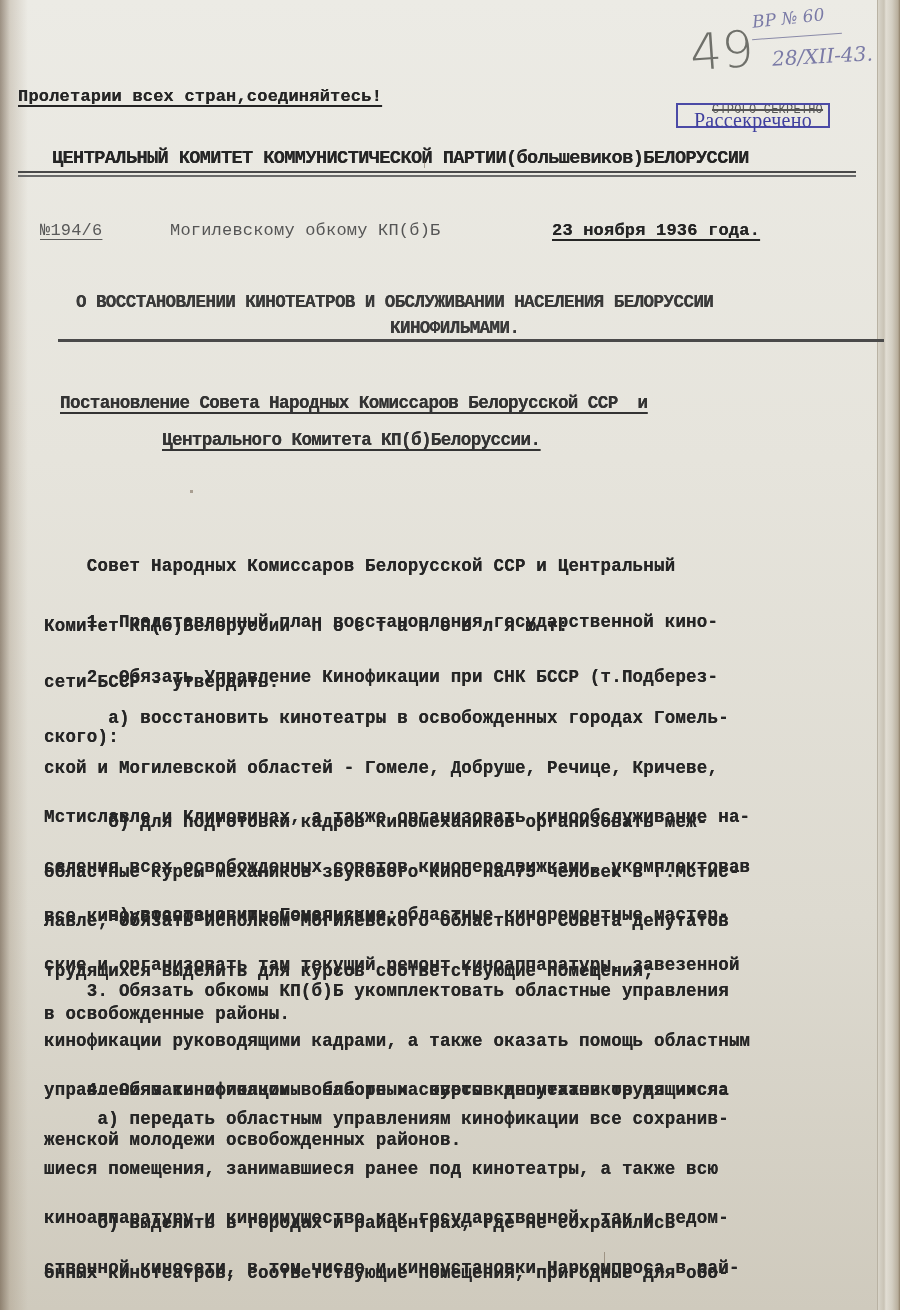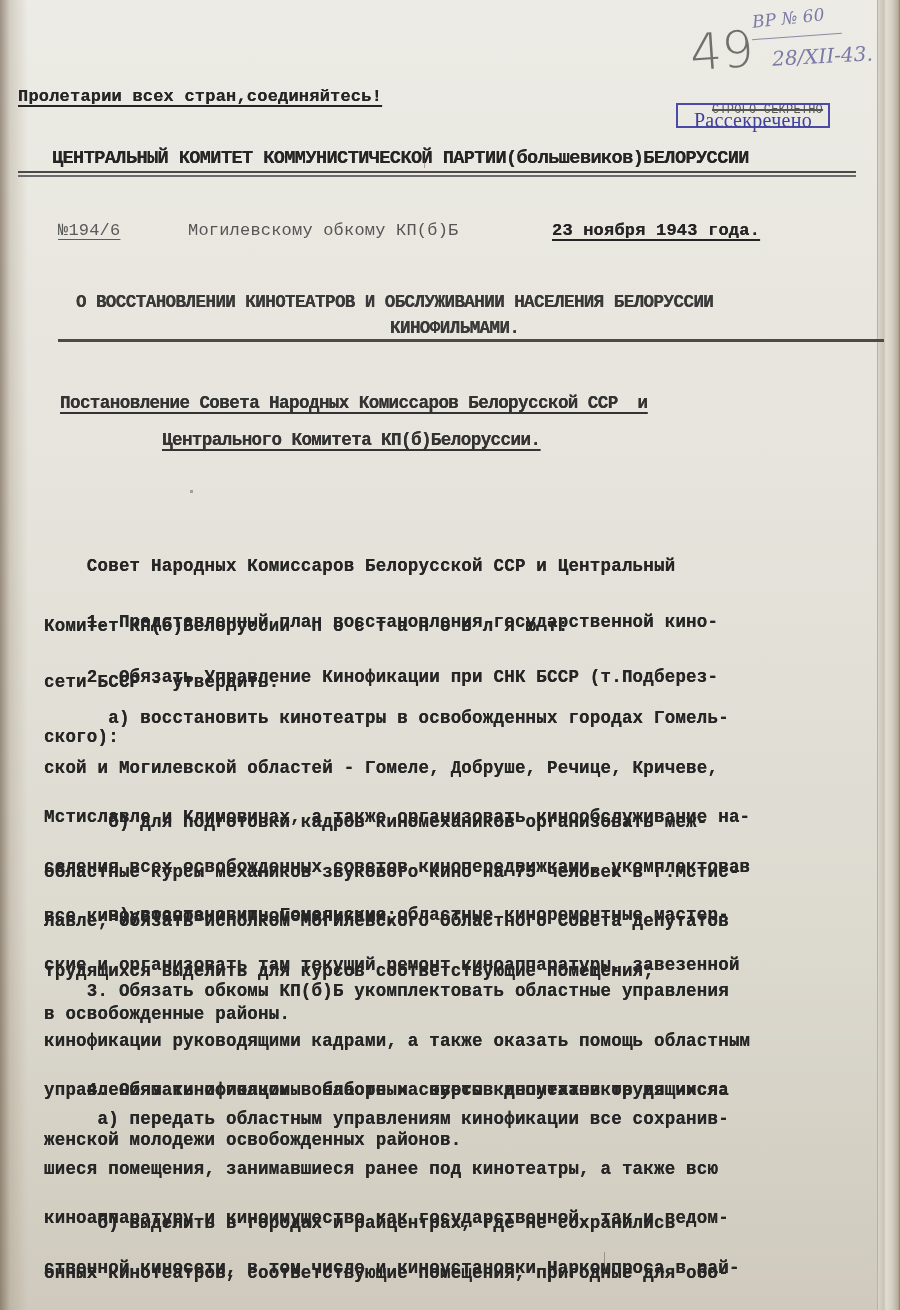--- a/index.html
+++ b/index.html
@@ -19,21 +19,21 @@
       border-left: 1px solid #b9b2a3;
     }
     .tw {
       font-family: "Liberation Mono", "DejaVu Sans Mono", monospace;
       color: #2e2e2e;
       position: absolute;
       white-space: pre;
       letter-spacing: 0.2px;
     }
     .bold { font-weight: bold; color: #252525; text-shadow: 0 0 0.6px #333; font-family: Liberation Mono, monospace; }
-    .light { color: #5a5a5a; font-weight: normal; margin-left: 18px; }
+    .light { color: #5a5a5a; font-weight: normal; }
     .ul { text-decoration: underline; text-decoration-thickness: 2px; text-underline-offset: 4px; }
     .dbl-rule {
       position: absolute; height: 0;
       border-top: 2px solid #4a4a4a; border-bottom: 2px solid #6a6a6a;
       padding-top: 2px;
     }
     .rule { position: absolute; height: 0; border-top: 2px solid #5a5a5a; }
     .para { font-size: 17.5px; line-height: 20px; }
     .hand {
       position: absolute;
@@ -65,21 +65,21 @@
 
   <div class="tw bold ul" style="left:18px; top:87px; font-size:17px;">Пролетарии всех стран,соединяйтесь!</div>
   <div class="tw strike" style="left:712px; top:88px; font-size:12px; color:#555;margin-top:15px;">СТРОГО СЕКРЕТНО</div>
   <div class="stamp">Рассекречено</div>
 
   <div class="tw bold" style="left:20px; top:148px; font-size:18.6px; letter-spacing:-0.6px;margin-left:32px;">ЦЕНТРАЛЬНЫЙ КОМИТЕТ КОММУНИСТИЧЕСКОЙ ПАРТИИ(большевиков)БЕЛОРУССИИ</div>
   <div class="dbl-rule" style="left:18px; top:171px; width:838px;"></div>
 
   <div class="tw light" style="left:40px; top:221px; font-size:17px; text-decoration:underline; text-underline-offset:4px;">№194/6</div>
   <div class="tw light" style="left:170px; top:221px; font-size:17px; color:#555;">Могилевскому обкому КП(б)Б</div>
-  <div class="tw bold ul" style="left:552px; top:221px; font-size:17px;">23 ноября 1943 года.</div>
+  <div class="tw bold ul" style="left:552px; top:221px; font-size:17px;">23 ноября 1936 года.</div>
 
   <div class="tw bold" style="left:76px; top:292px; font-size:17.6px; letter-spacing:-0.6px; color:#3a3a3a;">О ВОССТАНОВЛЕНИИ КИНОТЕАТРОВ И ОБСЛУЖИВАНИИ НАСЕЛЕНИЯ БЕЛОРУССИИ</div>
   <div class="tw bold" style="left:390px; top:318px; font-size:17.6px; letter-spacing:-0.6px; color:#3a3a3a;">КИНОФИЛЬМАМИ.</div>
   <div class="rule" style="left:58px; top:339px; width:826px; border-top:3px solid #4a4a4a;"></div>
 
   <div class="tw bold ul" style="left:60px; top:393px; font-size:17.6px; letter-spacing:-0.6px; color:#333;">Постановление Совета Народных Комиссаров Белорусской ССР  и</div>
   <div class="tw bold ul" style="left:162px; top:430px; font-size:17.6px; letter-spacing:-0.6px; color:#333;">Центрального Комитета КП(б)Белоруссии.</div>
 
   <div class="tw bold para" style="left:44px; top:516px;">
     <div>    Совет Народных Комиссаров Белорусской ССР и Центральный</div>

